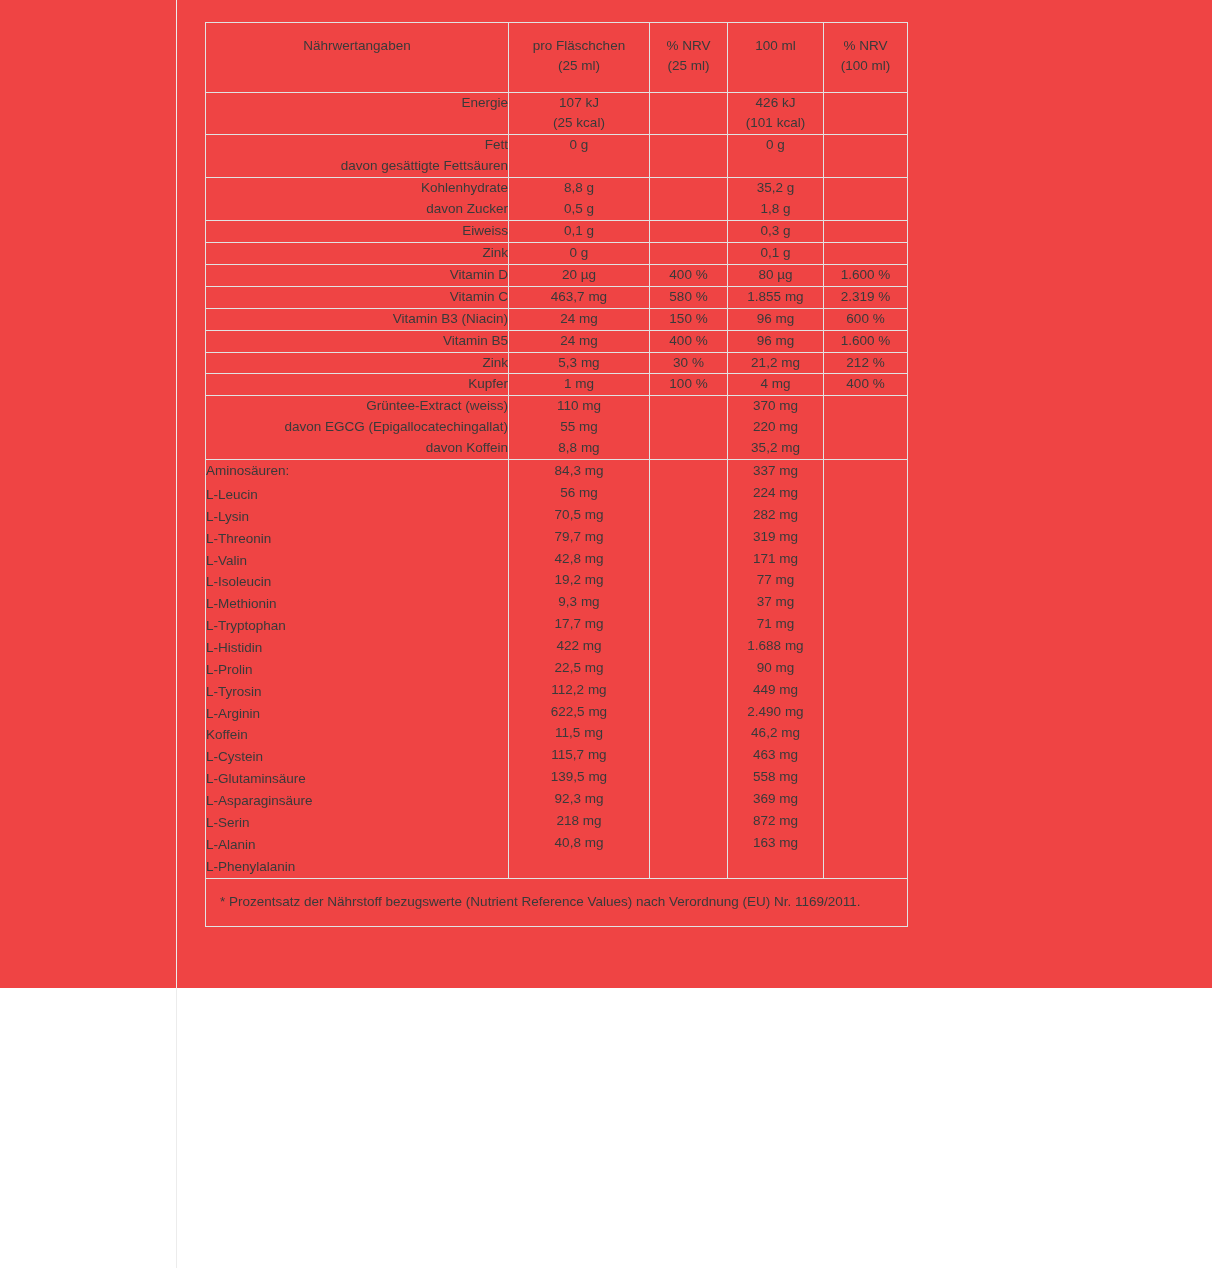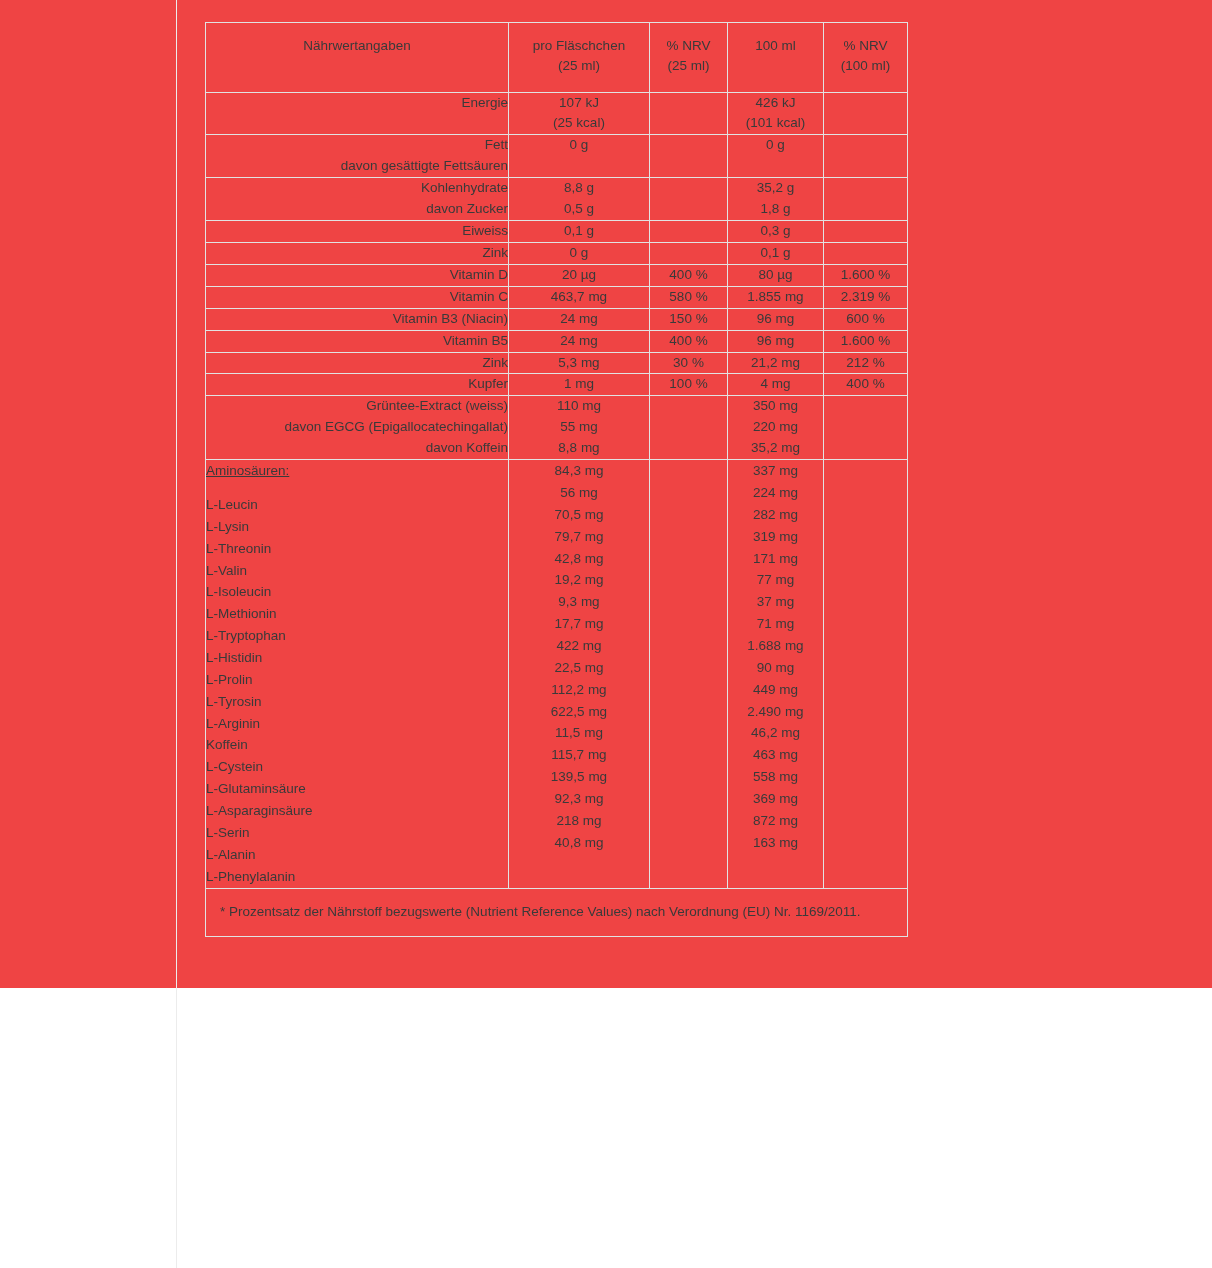--- a/index.html
+++ b/index.html
@@ -84,21 +84,21 @@
   
   td.amino-name {
     padding: 13px 10px 16px 14px;
     line-height: 1.62;
   }
   td.amino-val {
     padding: 13px 10px 16px 10px;
     line-height: 1.62;
     text-align: center;
   }
-  td.amino-name .line:first-child { margin-bottom: 12px; text-decoration: underline; }
+  td.amino-name .line:first-child { margin-bottom: 2px; }
 
   tfoot td.footnote {
     padding: 13px 12px 14px 14px;
     font-size: 13.5px;
     line-height: 1.5;
     color: #3a3a3a;
     text-align: left;
   }
 </style>
 </head>
@@ -319,21 +319,21 @@
             <span class="line">davon EGCG (Epigallocatechingallat)</span>
             <span class="line">davon Koffein</span>
           </td>
           <td class="val">
             <span class="line">110 mg</span>
             <span class="line">55 mg</span>
             <span class="line">8,8 mg</span>
           </td>
           <td class="pct"></td>
           <td class="val">
-            <span class="line">350 mg</span>
+            <span class="line">370 mg</span>
             <span class="line">220 mg</span>
             <span class="line">35,2 mg</span>
           </td>
           <td class="pct"></td>
         </tr>
 
         <tr>
           <td class="amino-name">
             <span class="line">Aminosäuren:</span>
             <span class="line">L-Leucin</span>

